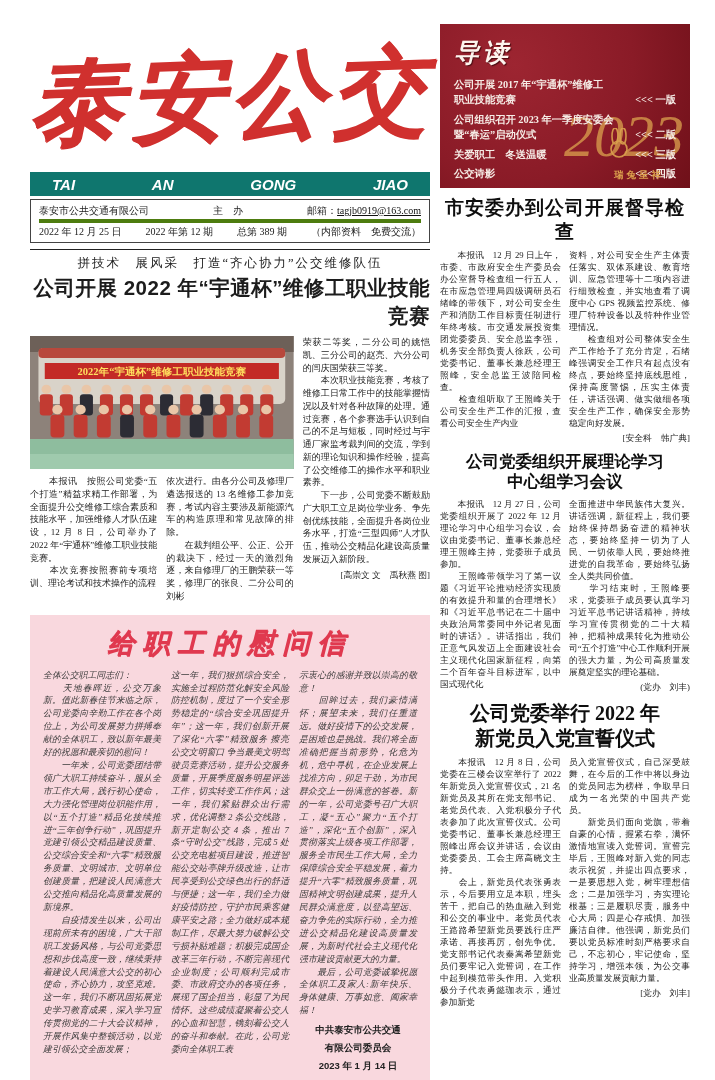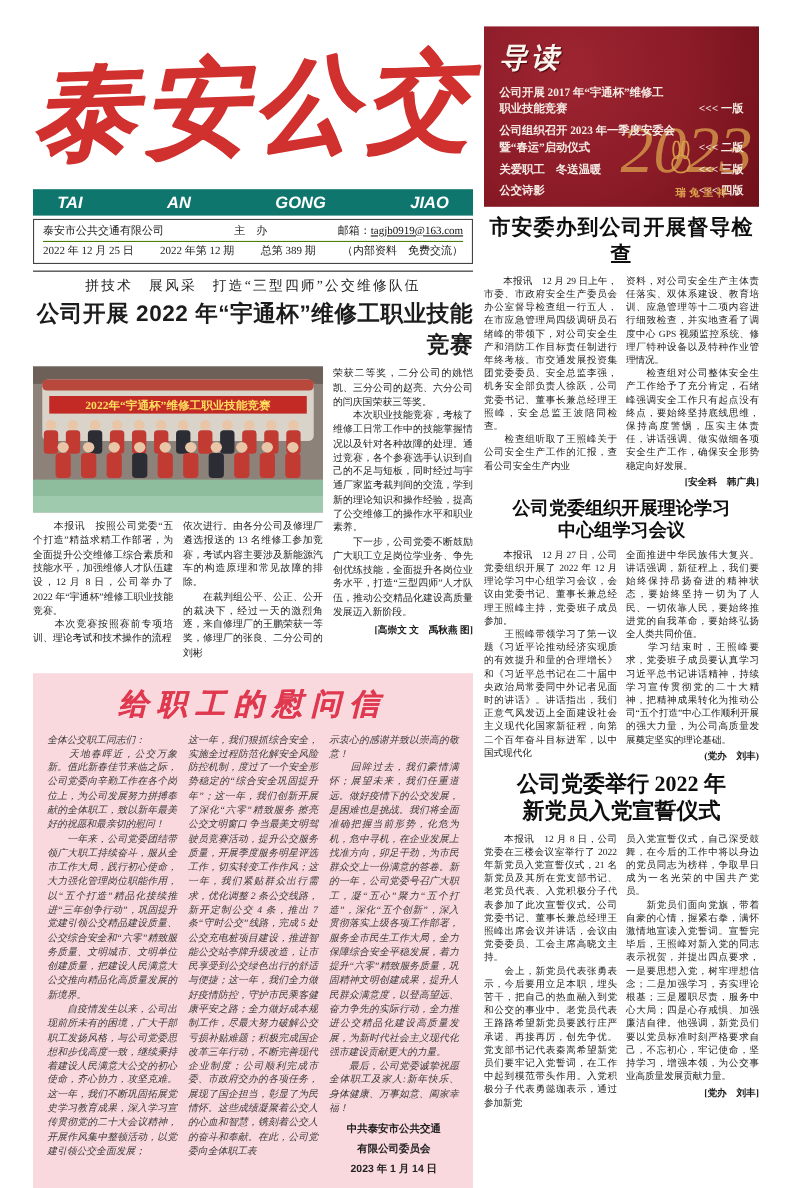--- a/index.html
+++ b/index.html
@@ -10,37 +10,37 @@
   
   .calli-wrap { height:146px; display:flex; align-items:center; justify-content:center; }
   .calli { font-size:95px; line-height:1; font-weight:bold; font-style:italic; color:#d0302e;
            letter-spacing:6px; transform:rotate(-2deg); text-shadow:1px 1px 0 #d0302e; white-space:nowrap; }
   .bluebar { height:24px; background:#0f766e; display:flex; align-items:center;
              justify-content:space-between; padding:0 22px; margin:2px 0 3px; }
   .bluebar span { color:#fff; font-style:italic; font-weight:bold; font-size:15px;
                   font-family:"Liberation Sans",sans-serif; }
   .infobox { border:1px solid #444; font-size:10px; padding:2px 8px; line-height:1.7; }
   .infobox .row { display:flex; justify-content:space-between; align-items:baseline; }
-  .infobox .row1 { border-bottom:1px solid #4d7c0f; }
+  .infobox .row1 { border-bottom:4px solid #4d7c0f; }
   .email { text-decoration:underline; color:#111; }
   .rule { border-top:1.5px solid #222; margin:6px 0 5px; }
 
   
   .kicker { text-align:center; font-size:12.5px; letter-spacing:2px; color:#222; margin:2px 0 2px; }
   .lead-hl { text-align:right; font-size:20.5px; font-weight:bold; letter-spacing:0.5px;
              font-family:"Liberation Sans","DejaVu Sans",sans-serif; margin-bottom:6px; }
   .lead-body { display:grid; grid-template-columns:1fr 1fr 1fr; column-gap:9px; row-gap:6px;
                font-size:9px; line-height:1.42; }
   .photo { grid-column:1/3; grid-row:1; }
   .photo svg { width:100%; height:133px; display:block; }
   .lcol1 { grid-column:1; grid-row:2; }
   .lcol2 { grid-column:2; grid-row:2; }
   .lcol3 { grid-column:3; grid-row:1/3; }
   .flow { white-space:pre-wrap; text-align:justify; }
-  .byline { text-align:right; font-weight:bold; margin-top:3px; font-size:8.8px; }
+  .byline { text-align:right; font-weight:normal; margin-top:3px; font-size:8.8px; }
 
   
   .letter { background:#f9d8de; margin-top:12px; padding:10px 13px 12px; }
   .letter-title { text-align:center; color:#e0394f; font-size:27px; font-weight:bold; font-style:italic;
                   letter-spacing:8px; margin-bottom:8px; text-shadow:0.5px 0.5px 0 #e0394f; }
   .letter-cols { display:flex; gap:10px; }
   .letter-col { flex:1; font-style:italic; font-size:8.9px; line-height:1.45; color:#3a3a3a; }
   .sig { text-align:center; font-style:normal; font-family:"Liberation Sans",sans-serif;
          font-weight:bold; font-size:9.5px; color:#222; line-height:1.9; margin-top:4px; }
 
@@ -98,21 +98,21 @@
           <span>2022 年第 12 期</span>
           <span>总第 389 期</span>
           <span>（内部资料　免费交流）</span>
         </div>
       </div>
     </div>
 
     <div class="rule"></div>
 
     <div>
-      <div class="kicker">拼技术　展风采　打造“三型四师”公交维修队伍</div>
+      <div class="kicker">拼技术　展风采　打造“齐心协力”公交维修队伍</div>
       <div class="lead-hl">公司开展 2022 年“宇通杯”维修工职业技能竞赛</div>
       <div class="lead-body">
         <div class="photo">
           <svg viewBox="0 0 250 133" preserveAspectRatio="none">
             <defs>
               <symbol id="person" viewBox="0 0 14 30">
                 <circle cx="7" cy="5" r="4.3" fill="#e9c6a8"></circle>
                 <rect x="1.2" y="9.5" width="11.6" height="20" rx="3" fill="currentColor"></rect>
               </symbol>
             </defs>

